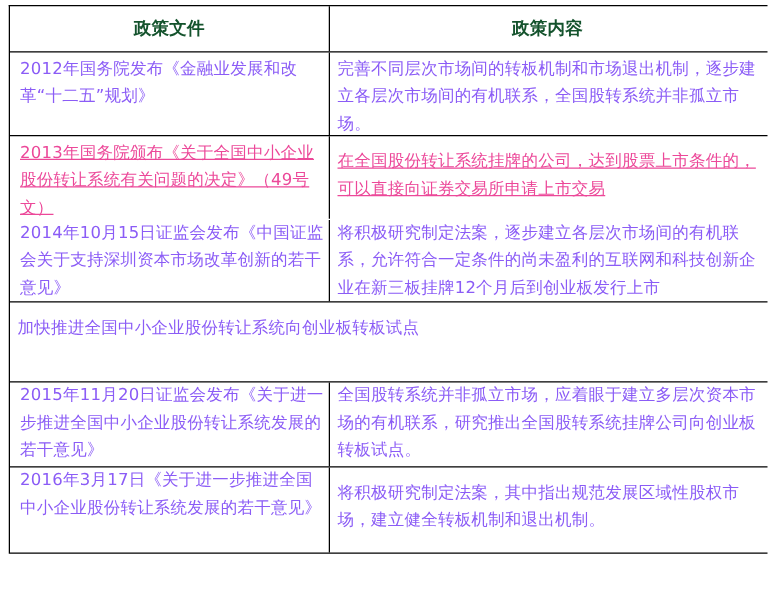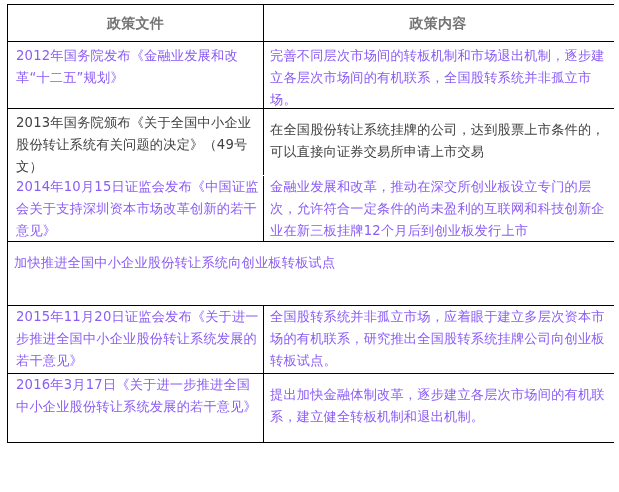--- a/index.html
+++ b/index.html
@@ -6,24 +6,24 @@
   body { width: 619px; height: 492px; position: relative; overflow: hidden;
          font-family: "DejaVu Sans", "Liberation Sans", sans-serif; }
   .tbl { position: absolute; left: 7px; top: 4px; width: 606px;
          border-top: 1px solid #000; border-left: 1px solid #000; }
   .row { display: flex; border-bottom: 1px solid #000; box-sizing: border-box; }
   .row.noline { border-bottom: 1px solid transparent; }
   .c1 { width: 256px; border-right: 1px solid #000; box-sizing: border-box;
         padding: 3px 4px 0 8px; }
   .c2 { flex: 1; box-sizing: border-box; padding: 3px 6px 0 6px; }
   .cell-text { font-size: 13.2px; line-height: 22px; color: #8b5cf6; letter-spacing: 0.2px; }
-  .red .cell-text { color: #404040; }
+  .red .cell-text { color: #ec4899; text-decoration: underline; }
   .head { height: 37px; }
   .head .c1, .head .c2 { display: flex; align-items: center; justify-content: center; padding: 0; }
-  .head .cell-text { font-weight: bold; font-size: 14px; color: #737373; font-family: "DejaVu Serif", "Liberation Serif", serif; }
+  .head .cell-text { font-weight: bold; font-size: 14px; color: #14532d; font-family: "DejaVu Serif", "Liberation Serif", serif; }
   .head .c2 .cell-text { margin-right: 30px; padding-left: 28px; }
 </style>
 </head>
 <body>
 
 <div class="tbl">
   <div class="row head">
     <div class="c1">
       <span class="cell-text">政策文件</span>
     </div>
@@ -48,21 +48,21 @@
     <div class="c2" style="padding-top:10px">
         <div class="cell-text">在全国股份转让系统挂牌的公司，达到股票上市条件的，可以直接向证券交易所申请上市交易</div>
       </div>
   </div>
 
   <div class="row" style="height:66px">
     <div class="c1" style="padding-top:0">
         <div class="cell-text">2014年10月15日证监会发布《中国证监会关于支持深圳资本市场改革创新的若干意见》</div>
       </div>
     <div class="c2" style="padding-top:0">
-        <div class="cell-text">金融业发展和改革，推动在深交所创业板设立专门的层次，允许符合一定条件的尚未盈利的互联网和科技创新企业在新三板挂牌12个月后到创业板发行上市</div>
+        <div class="cell-text">将积极研究制定法案，逐步建立各层次市场间的有机联系，允许符合一定条件的尚未盈利的互联网和科技创新企业在新三板挂牌12个月后到创业板发行上市</div>
       </div>
   </div>
 
   <div class="row" style="height:64px">
     <div class="c2" style="padding-top:10px">
         <div class="cell-text">加快推进全国中小企业股份转让系统向创业板转板试点</div>
       </div>
   </div>
 
   <div class="row" style="height:68px">
@@ -72,17 +72,17 @@
     <div class="c2" style="padding-top:0">
         <div class="cell-text">全国股转系统并非孤立市场，应着眼于建立多层次资本市场的有机联系，研究推出全国股转系统挂牌公司向创业板转板试点。</div>
       </div>
   </div>
 
   <div class="row" style="height:69px">
     <div class="c1" style="padding-top:0">
         <div class="cell-text">2016年3月17日《关于进一步推进全国中小企业股份转让系统发展的若干意见》</div>
       </div>
     <div class="c2" style="padding-top:10px">
-        <div class="cell-text">提出加快金融体制改革，逐步建立各层次市场间的有机联系，建立健全转板机制和退出机制。</div>
+        <div class="cell-text">将积极研究制定法案，其中指出规范发展区域性股权市场，建立健全转板机制和退出机制。</div>
       </div>
   </div>
 
 </div>
 
 </body></html>

